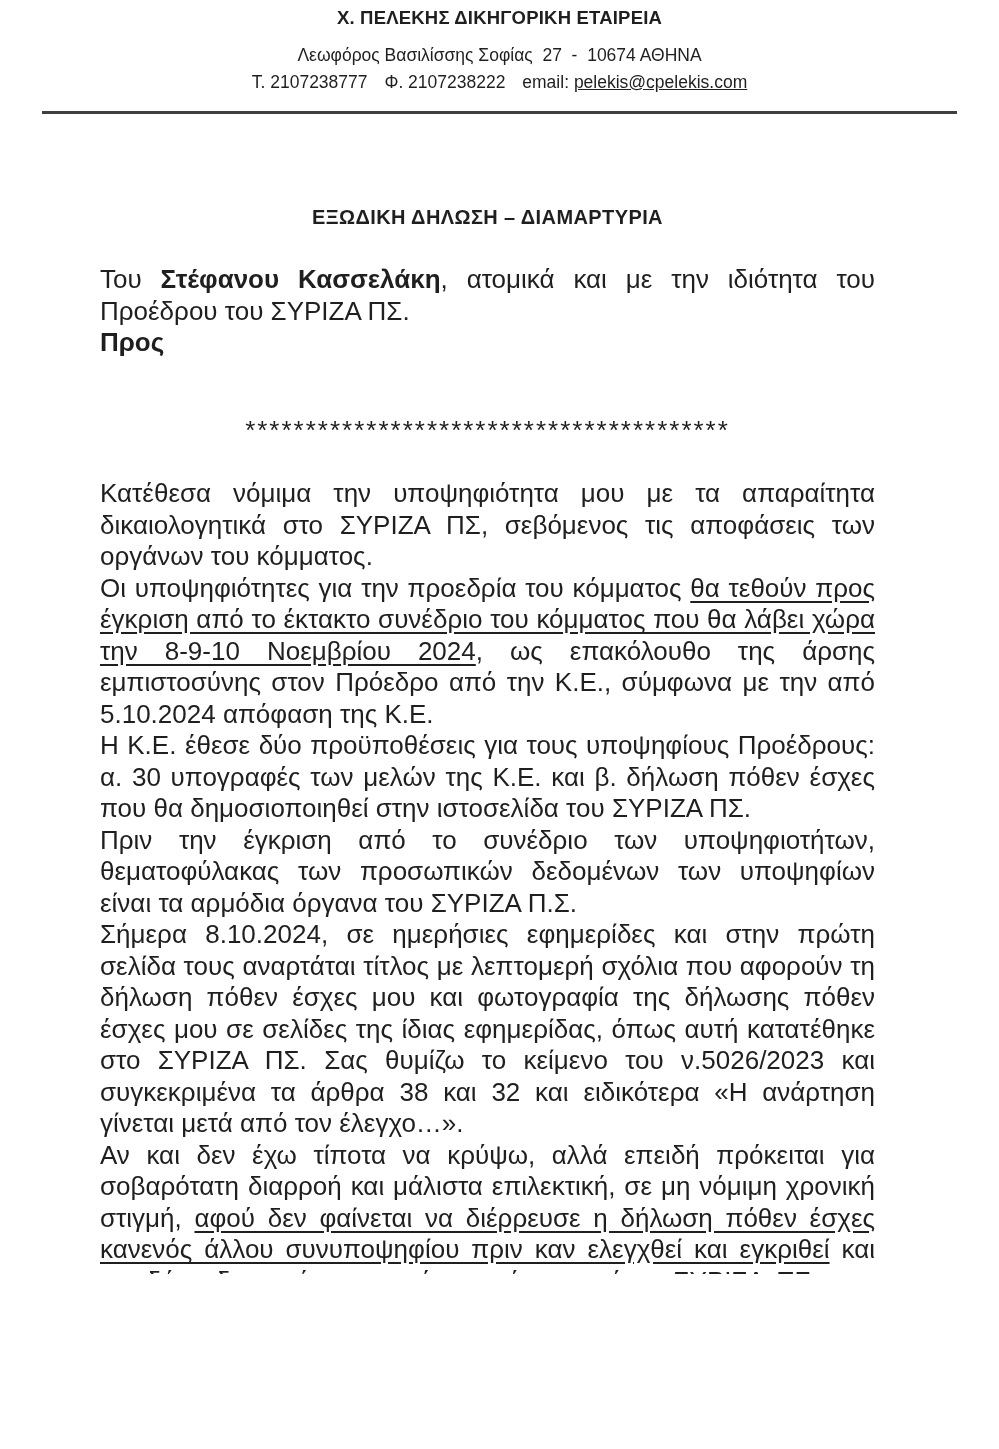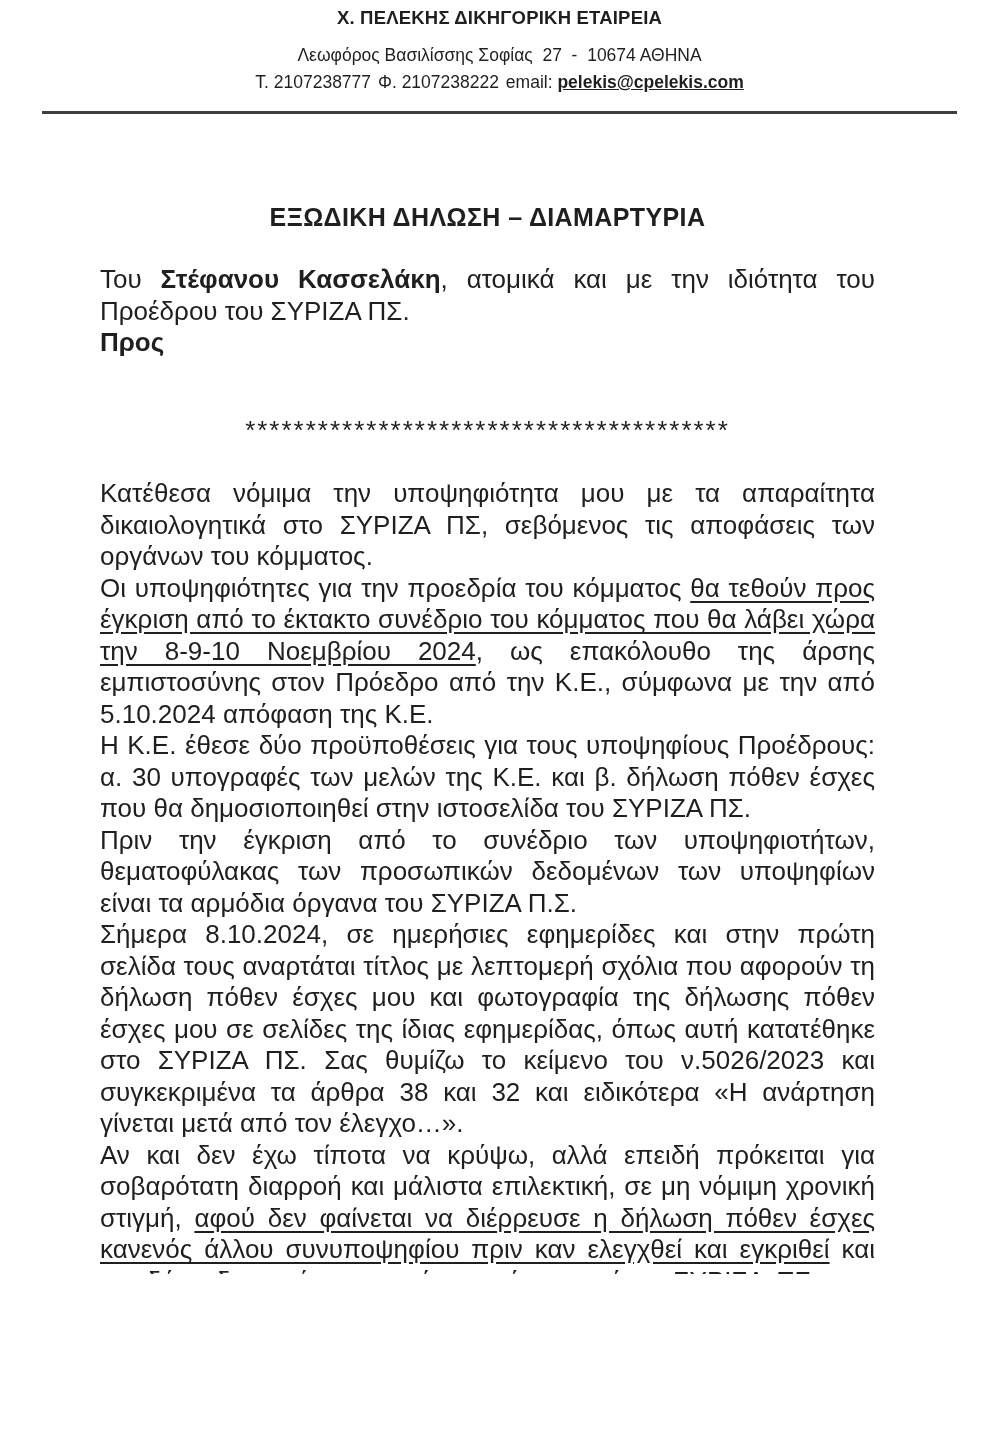--- a/index.html
+++ b/index.html
@@ -34,36 +34,35 @@
     font-size:17.5px;
     line-height:24px;
     margin-top:13px;
     white-space:pre-wrap;
   }
   .contact{
     font-size:17.5px;
     line-height:24px;
     margin-top:3px;
   }
-  .contact .gap{ margin-left:2px; }
+  .contact .gap{ margin-left:12px; }
   .email{
     text-decoration:underline;
     color:inherit;
     cursor:pointer;
-    font-weight:bold;
   }
   .rule{
     border:none;
     border-top:3px solid var(--rule);
     margin:17px 42px 0 42px;
   }
   
   .content{ margin:0 124px 0 100px; }
   .title{
-    font-size:25px;
+    font-size:20px;
     font-weight:bold;
     line-height:30px;
     text-align:center;
     letter-spacing:.4px;
     margin:88px 0 32px 0;
   }
   .block{
     margin:0;
     font-size:26px;
     line-height:31.5px;

